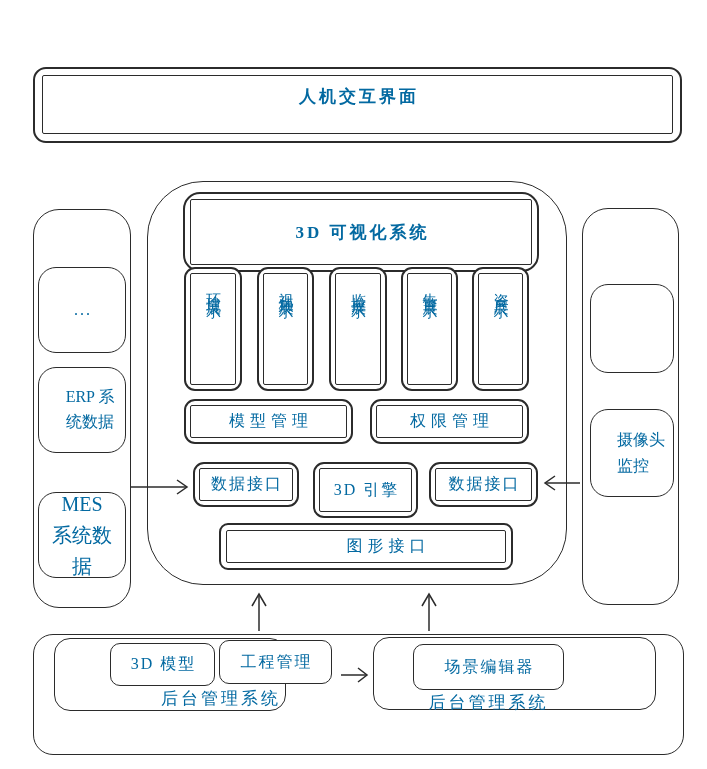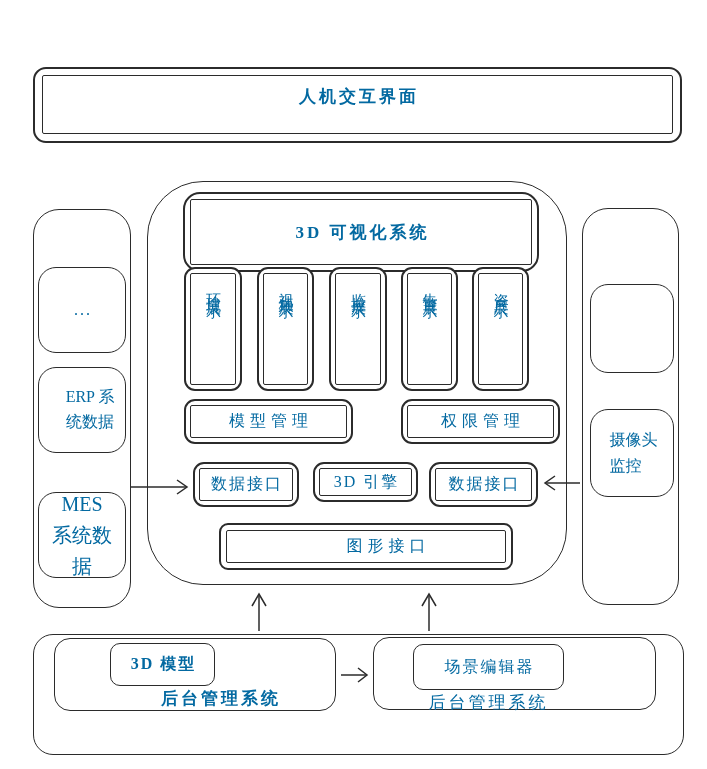--- a/index.html
+++ b/index.html
@@ -81,61 +81,64 @@
       <div class="in vwrap" style="align-items:flex-start;">
         <span class="vtext">资产展示</span>
       </div>
     </div>
 
     <div class="db" style="left:36px;top:217px;width:169px;height:45px;">
       <div class="in">
           <span class="lbl">模型管理</span>
         </div>
     </div>
-    <div class="db" style="left:222px;top:217px;width:159px;height:45px;margin-left:31px;">
+    <div class="db" style="left:222px;top:217px;width:159px;height:45px;">
       <div class="in">
           <span class="lbl">权限管理</span>
         </div>
     </div>
 
     <div class="db" style="left:45px;top:280px;width:106px;height:45px;">
       <div class="in">
           <span class="lbl-sm">数据接口</span>
         </div>
     </div>
-    <div class="db" style="left:165px;top:280px;width:105px;height:40px;">
+    <div class="db" style="left:165px;top:280px;width:105px;height:56px;">
       <div class="in">
           <span class="lbl-sm">3D 引擎</span>
         </div>
     </div>
     <div class="db" style="left:281px;top:280px;width:109px;height:45px;">
       <div class="in">
           <span class="lbl-sm">数据接口</span>
         </div>
     </div>
 
     <div class="db" style="left:71px;top:341px;width:294px;height:47px;border-radius:9px;">
       <div class="in" style="inset:5px;padding-left:40px;">
           <span class="lbl">图形接口</span>
         </div>
     </div>
   </div>
 
   <div class="panel" style="left:582px;top:208px;width:97px;height:397px;">
     <div class="sb" style="left:7px;top:75px;width:84px;height:89px;"></div>
-    <div class="sb" style="left:7px;top:200px;width:84px;height:88px;justify-content:center;text-align:left;">
+    <div class="sb" style="left:7px;top:200px;width:84px;height:88px;justify-content:flex-end;text-align:left;">
       <span style="font-size:16px;width:56px;line-height:1.6;display:inline-block;white-space:normal;margin-left:11px;">摄像头监控</span>
     </div>
   </div>
 
   <div class="panel" style="left:33px;top:634px;width:651px;height:121px;border-radius:20px;">
 
-    <div class="panel" style="left:20px;top:3px;width:282px;height:73px;border-radius:16px;font-weight:bold;">
+    <div class="panel" style="left:20px;top:3px;width:232px;height:73px;border-radius:16px;">
       <div class="sb" style="left:55px;top:4px;width:105px;height:43px;border-radius:10px;">
         <span class="lbl-sm">3D 模型</span>
+      </div>
+      <div class="sb" style="left:164px;top:1px;width:113px;height:44px;border-radius:10px;">
+        <span class="lbl-sm">工程管理</span>
       </div>
       <div class="grouplabel" style="left:55px;top:48px;width:222px;">后台管理系统</div>
     </div>
 
     <div class="panel" style="left:339px;top:2px;width:283px;height:73px;border-radius:16px;">
       <div class="sb" style="left:39px;top:6px;width:151px;height:46px;border-radius:10px;">
         <span class="lbl-sm">场景编辑器</span>
       </div>
       <div class="grouplabel" style="left:39px;top:53px;width:151px;">后台管理系统</div>
     </div>

